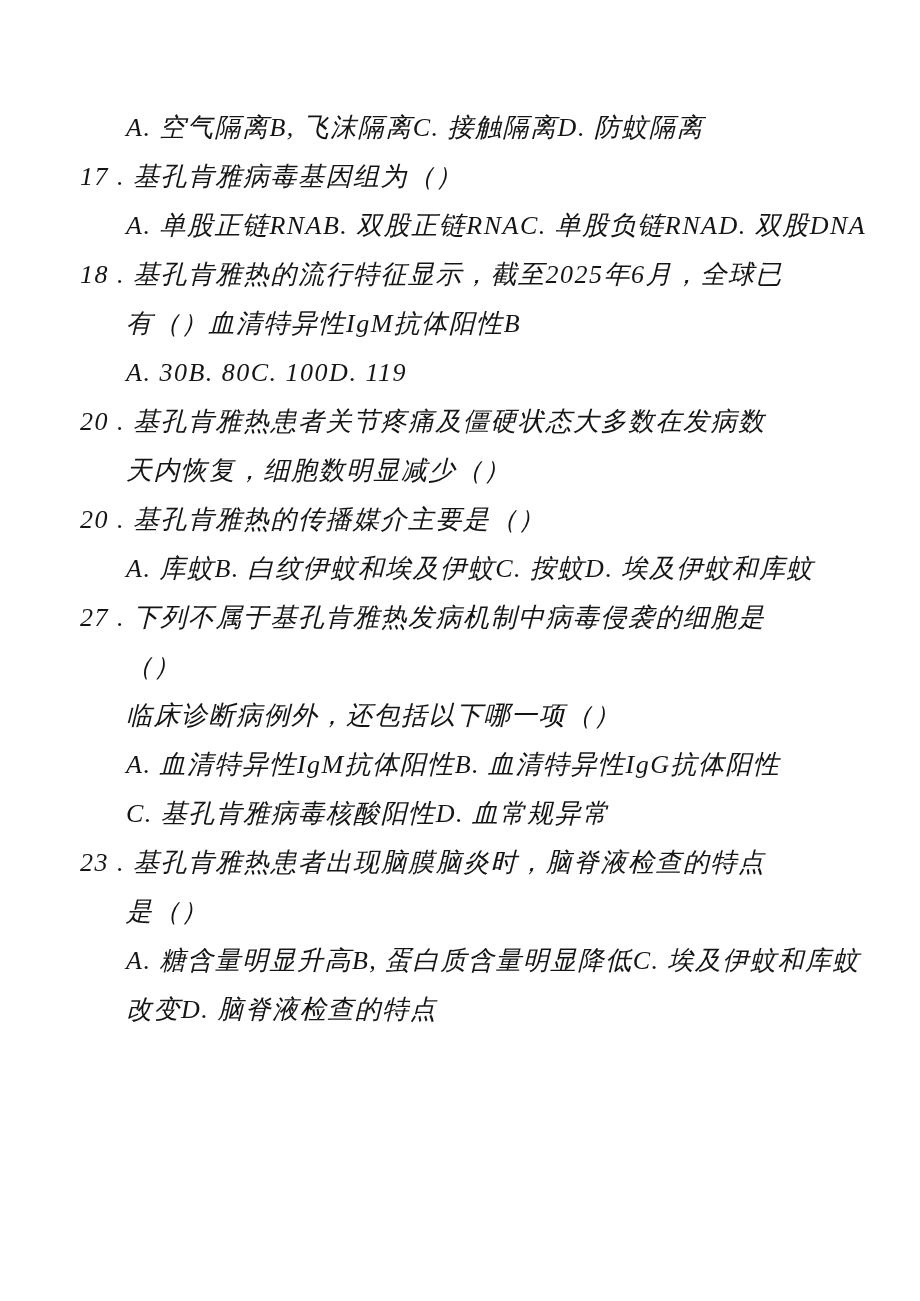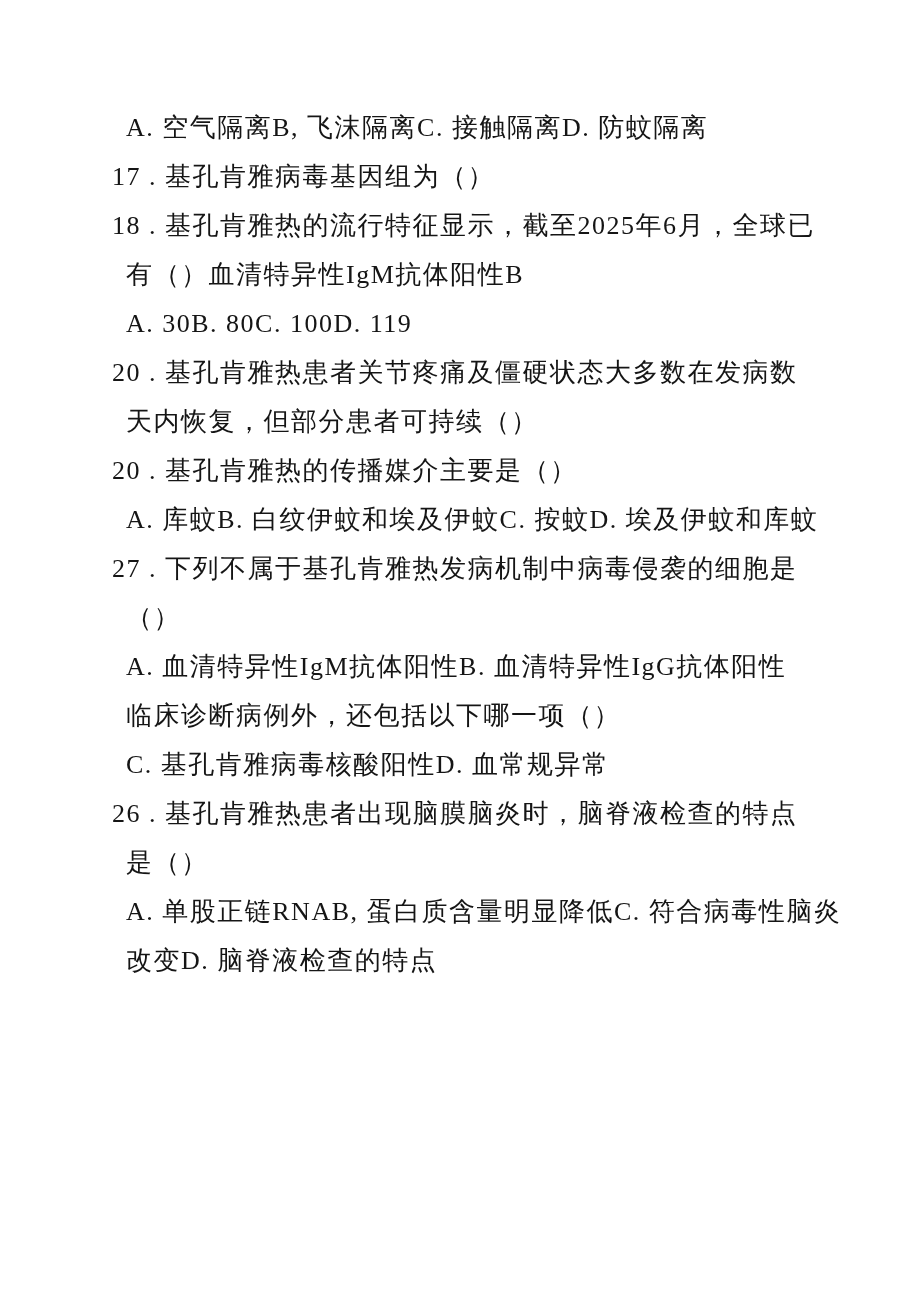--- a/index.html
+++ b/index.html
@@ -13,49 +13,51 @@
     position: relative;
     overflow: hidden;
     font-family: "Liberation Serif", "DejaVu Serif", serif;
     color: #151515;
   }
   .doc-page {
     position: absolute;
     top: 103px;
     left: 0;
     width: 832px;
+    font-style: italic;
   }
   .line {
     height: 49px;
     line-height: 49px;
     padding-left: 126px;
     font-size: 26px;
     letter-spacing: 1.5px;
     white-space: pre;
     font-weight: 400;
   }
   .line.indent {
-    padding-left: 112px;
+    padding-left: 80px;
   }
 </style>
 </head>
 <body>
 
 <div class="doc-page">
   <div class="line">A. 空气隔离B, 飞沫隔离C. 接触隔离D. 防蚊隔离</div>
   <div class="line indent">17 . 基孔肯雅病毒基因组为（）</div>
+  <div class="line">A. 单股正链RNAB. 双股正链RNAC. 单股负链RNAD. 双股DNA</div>
   <div class="line indent">18 . 基孔肯雅热的流行特征显示，截至2025年6月，全球已</div>
   <div class="line">有（）血清特异性IgM抗体阳性B</div>
   <div class="line">A. 30B. 80C. 100D. 119</div>
   <div class="line indent">20 . 基孔肯雅热患者关节疼痛及僵硬状态大多数在发病数</div>
-  <div class="line">天内恢复，但部分患者可持续（）</div>
+  <div class="line">天内恢复，细胞数明显减少（）</div>
   <div class="line indent">20 . 基孔肯雅热的传播媒介主要是（）</div>
   <div class="line">A. 库蚊B. 白纹伊蚊和埃及伊蚊C. 按蚊D. 埃及伊蚊和库蚊</div>
   <div class="line indent">27 . 下列不属于基孔肯雅热发病机制中病毒侵袭的细胞是</div>
   <div class="line">（）</div>
+  <div class="line">临床诊断病例外，还包括以下哪一项（）</div>
   <div class="line">A. 血清特异性IgM抗体阳性B. 血清特异性IgG抗体阳性</div>
-  <div class="line">临床诊断病例外，还包括以下哪一项（）</div>
   <div class="line">C. 基孔肯雅病毒核酸阳性D. 血常规异常</div>
-  <div class="line indent">26 . 基孔肯雅热患者出现脑膜脑炎时，脑脊液检查的特点</div>
+  <div class="line indent">23 . 基孔肯雅热患者出现脑膜脑炎时，脑脊液检查的特点</div>
   <div class="line">是（）</div>
-  <div class="line">A. 单股正链RNAB, 蛋白质含量明显降低C. 符合病毒性脑炎</div>
+  <div class="line">A. 糖含量明显升高B, 蛋白质含量明显降低C. 埃及伊蚊和库蚊</div>
   <div class="line">改变D. 脑脊液检查的特点</div>
 </div>
 
 </body></html>

